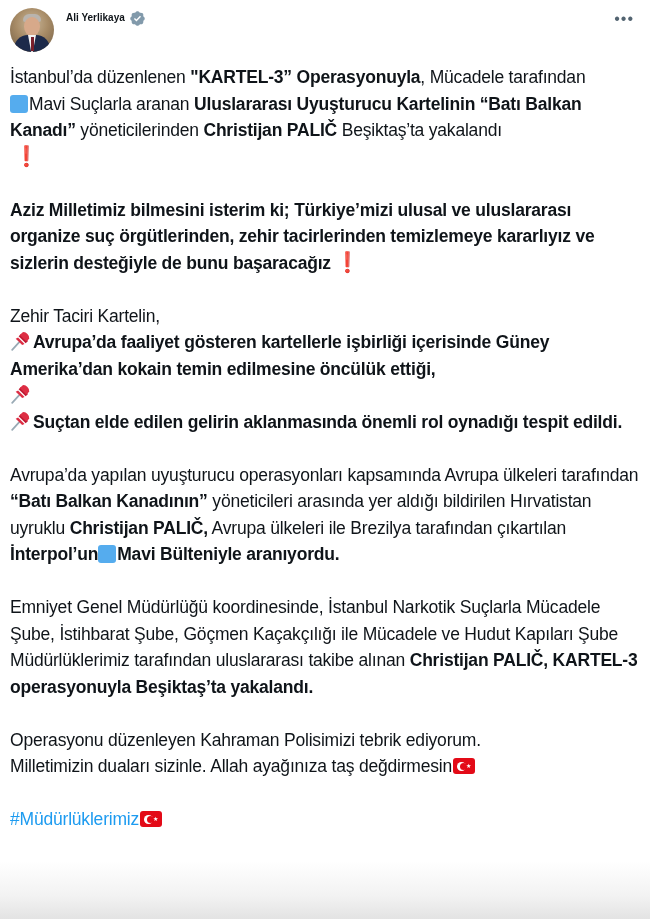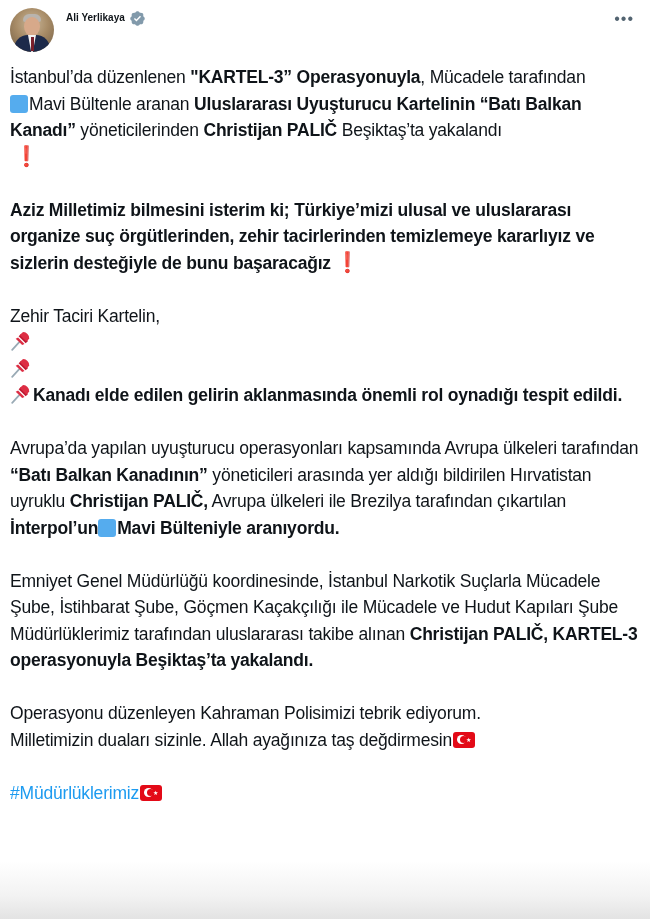--- a/index.html
+++ b/index.html
@@ -208,48 +208,48 @@
       </div>
     </div>
 
     <div class="more">•••</div>
   </div>
 
   <div class="body">
 
     <p>
       <span>İstanbul’da düzenlenen </span><b>"KARTEL-3” Operasyonuyla</b><span>, Mücadele tarafından</span><br>
-      <span class="emoji-square"></span><span>Mavi Bültenle aranan </span><b>Uluslararası Uyuşturucu Kartelinin “Batı Balkan Kanadı”</b><span> yöneticilerinden </span><b>Christijan PALIČ</b><span> Beşiktaş’ta yakalandı</span><br>
+      <span class="emoji-square"></span><span>Mavi Suçlarla aranan </span><b>Uluslararası Uyuşturucu Kartelinin “Batı Balkan Kanadı”</b><span> yöneticilerinden </span><b>Christijan PALIČ</b><span> Beşiktaş’ta yakalandı</span><br>
       <span class="emoji-excl">❗</span>
     </p>
 
     <p>
       <b>Aziz Milletimiz bilmesini isterim ki; Türkiye’mizi ulusal ve uluslararası organize suç örgütlerinden, zehir tacirlerinden temizlemeye kararlıyız ve sizlerin desteğiyle de bunu başaracağız</b><span class="emoji-excl">❗</span>
     </p>
 
     <p>
       <span>Zehir Taciri Kartelin,</span><br>
+      <svg class="emoji-pin" viewBox="0 0 36 34">
+        <path d="M3 32 L15 19" stroke="#99aab5" stroke-width="3" stroke-linecap="round"></path>
+        <path fill="#dd2e44" d="M13 11 L24 22 L20 24 L9 13 Z"></path>
+        <path fill="#be1931" d="M18 5 L30 17 L26 21 L14 9 Z"></path>
+        <path fill="#dd2e44" d="M21 2 Q25 1 29 5 Q33 9 32 13 L27 18 L16 7 Z"></path>
+      </svg><b>Avrupa’da faaliyet gösteren kartellerle işbirliği içerisinde Güney Amerika’dan kokain temin edilmesine öncülük ettiği,</b><br>
       <svg class="emoji-pin" viewBox="0 0 36 34">
         <path d="M3 32 L15 19" stroke="#99aab5" stroke-width="3" stroke-linecap="round"></path>
         <path fill="#dd2e44" d="M13 11 L24 22 L20 24 L9 13 Z"></path>
         <path fill="#be1931" d="M18 5 L30 17 L26 21 L14 9 Z"></path>
         <path fill="#dd2e44" d="M21 2 Q25 1 29 5 Q33 9 32 13 L27 18 L16 7 Z"></path>
       </svg><br>
       <svg class="emoji-pin" viewBox="0 0 36 34">
         <path d="M3 32 L15 19" stroke="#99aab5" stroke-width="3" stroke-linecap="round"></path>
         <path fill="#dd2e44" d="M13 11 L24 22 L20 24 L9 13 Z"></path>
         <path fill="#be1931" d="M18 5 L30 17 L26 21 L14 9 Z"></path>
         <path fill="#dd2e44" d="M21 2 Q25 1 29 5 Q33 9 32 13 L27 18 L16 7 Z"></path>
-      </svg><br>
-      <svg class="emoji-pin" viewBox="0 0 36 34">
-        <path d="M3 32 L15 19" stroke="#99aab5" stroke-width="3" stroke-linecap="round"></path>
-        <path fill="#dd2e44" d="M13 11 L24 22 L20 24 L9 13 Z"></path>
-        <path fill="#be1931" d="M18 5 L30 17 L26 21 L14 9 Z"></path>
-        <path fill="#dd2e44" d="M21 2 Q25 1 29 5 Q33 9 32 13 L27 18 L16 7 Z"></path>
-      </svg><b>Kanadı elde edilen gelirin aklanmasında önemli rol oynadığı tespit edildi.</b>
+      </svg><b>Suçtan elde edilen gelirin aklanmasında önemli rol oynadığı tespit edildi.</b>
     </p>
 
     <p>
       <span>Avrupa’da yapılan uyuşturucu operasyonları kapsamında Avrupa ülkeleri tarafından </span><b>“Batı Balkan Kanadının”</b><span> yöneticileri arasında yer aldığı bildirilen Hırvatistan uyruklu </span><b>Christijan PALIČ,</b><span> Avrupa ülkeleri ile Brezilya tarafından çıkartılan </span><b>İnterpol’un</b><span class="emoji-square"></span><b>Mavi Bülteniyle aranıyordu.</b>
     </p>
 
     <p>
       <span>Emniyet Genel Müdürlüğü koordinesinde, İstanbul Narkotik Suçlarla Mücadele Şube, İstihbarat Şube, Göçmen Kaçakçılığı ile Mücadele ve Hudut Kapıları Şube Müdürlüklerimiz tarafından uluslararası takibe alınan </span><b>Christijan PALIČ, KARTEL-3 operasyonuyla Beşiktaş’ta yakalandı.</b>
     </p>
 

